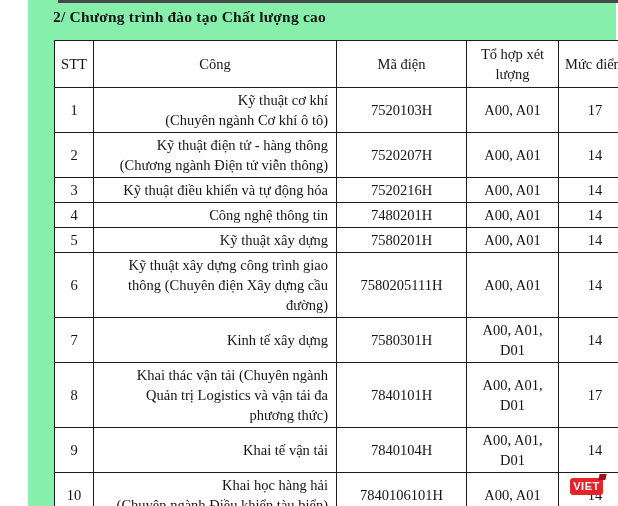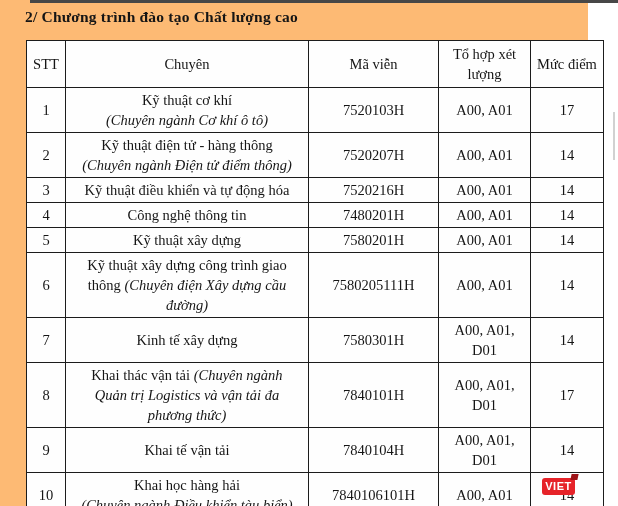--- a/index.html
+++ b/index.html
@@ -9,21 +9,22 @@
     width: 618px;
     height: 506px;
     overflow: hidden;
     font-family: "Liberation Serif", "DejaVu Serif", serif;
     color: #151515;
   }
   .page {
     position: relative;
     width: 588px;
     height: 506px;
-    background: #fdba74;
+    background: #86efac;
+    margin-left: 28px;
   }
   .top-rule {
     position: absolute;
     left: 30px;
     top: 0;
     width: 588px;
     height: 3px;
     background: #474747;
   }
   .scan-dash {
@@ -65,24 +66,24 @@
     padding: 2px 4px;
     background: #fefefe;
   }
   .score-table th {
     font-weight: normal;
     text-align: center;
     height: 42px;
   }
   .score-table td { text-align: center; }
   .score-table td.c-nganh {
-    text-align: center;
+    text-align: right;
     padding: 2px 8px;
   }
-  .nganh-sub { font-style: italic; }
+  .nganh-sub { }
   .nganh-sub.block { display: block; }
   .nganh-sub.inline::before { content: "\a0"; }
   tbody tr:nth-child(1)  { height: 42px; }
   tbody tr:nth-child(2)  { height: 45px; }
   tbody tr:nth-child(3)  { height: 25px; }
   tbody tr:nth-child(4)  { height: 24px; }
   tbody tr:nth-child(5)  { height: 24px; }
   tbody tr:nth-child(6)  { height: 60px; }
   tbody tr:nth-child(7)  { height: 41px; }
   tbody tr:nth-child(8)  { height: 47px; }
@@ -126,37 +127,37 @@
     <colgroup>
       <col class="c1">
         <col class="c2">
         <col class="c3">
         <col class="c4">
         <col class="c5">
     </colgroup>
     <thead>
       <tr>
         <th>STT</th>
-        <th>Chuyên</th>
-        <th>Mã viễn</th>
+        <th>Công</th>
+        <th>Mã điện</th>
         <th>Tổ hợp xét lượng</th>
         <th>Mức điểm</th>
       </tr>
     </thead>
     <tbody>
         <tr>
       <td class="c-stt">1</td>
       <td class="c-nganh"><span class="nganh-name">Kỹ thuật cơ khí</span><span class="nganh-sub block">(Chuyên ngành Cơ khí ô tô)</span></td>
       <td class="c-ma">7520103H</td>
       <td class="c-tohop">A00, A01</td>
       <td class="c-diem">17</td>
     </tr>
         <tr>
       <td class="c-stt">2</td>
-      <td class="c-nganh"><span class="nganh-name">Kỹ thuật điện tử - hàng thông</span><span class="nganh-sub block">(Chuyên ngành Điện tử điểm thông)</span></td>
+      <td class="c-nganh"><span class="nganh-name">Kỹ thuật điện tử - hàng thông</span><span class="nganh-sub block">(Chương ngành Điện tử viễn thông)</span></td>
       <td class="c-ma">7520207H</td>
       <td class="c-tohop">A00, A01</td>
       <td class="c-diem">14</td>
     </tr>
         <tr>
       <td class="c-stt">3</td>
       <td class="c-nganh"><span class="nganh-name">Kỹ thuật điều khiển và tự động hóa</span></td>
       <td class="c-ma">7520216H</td>
       <td class="c-tohop">A00, A01</td>
       <td class="c-diem">14</td>

